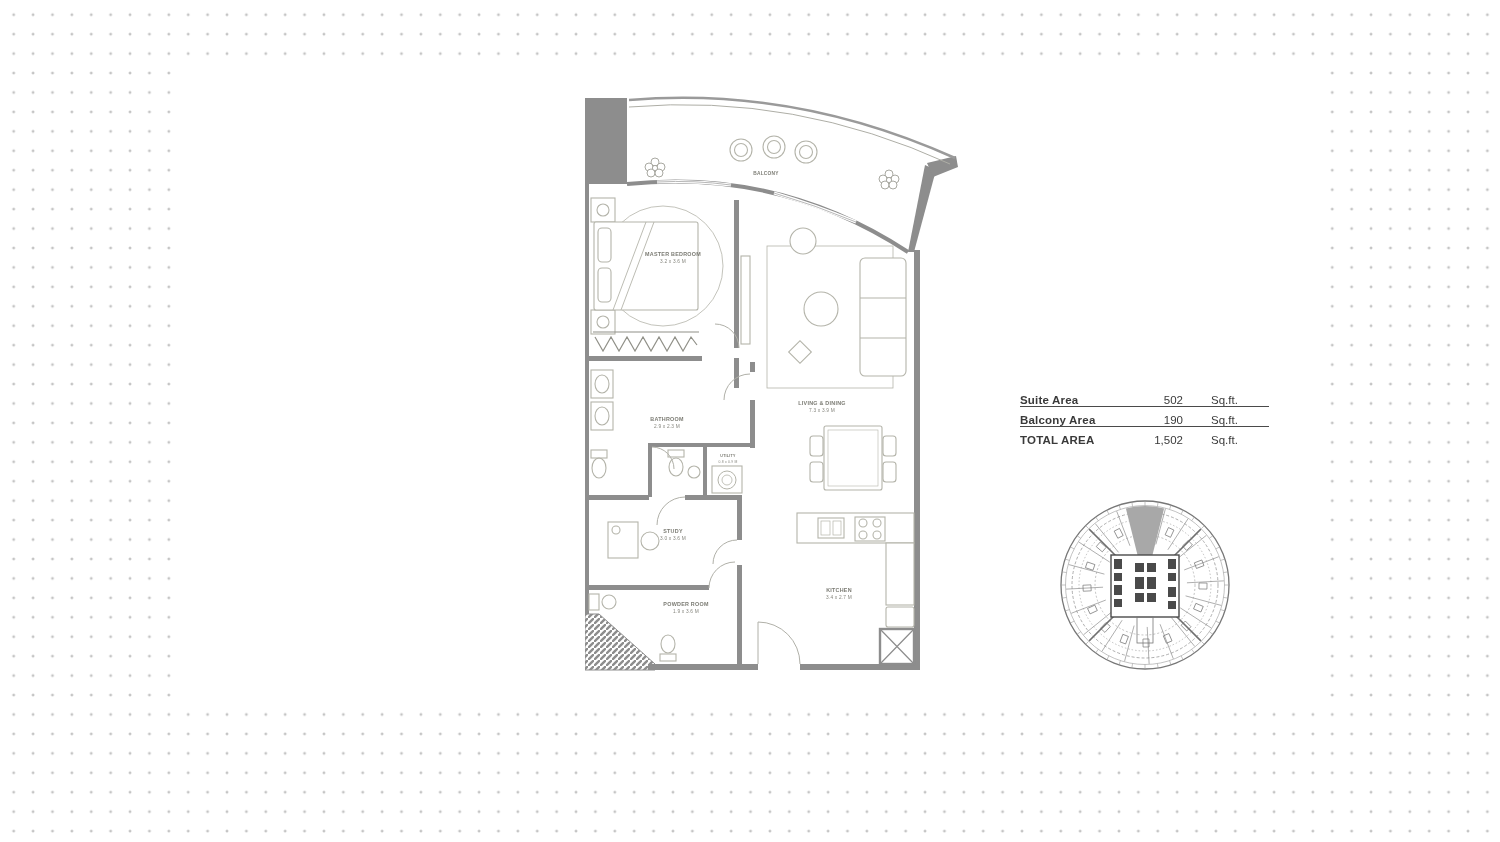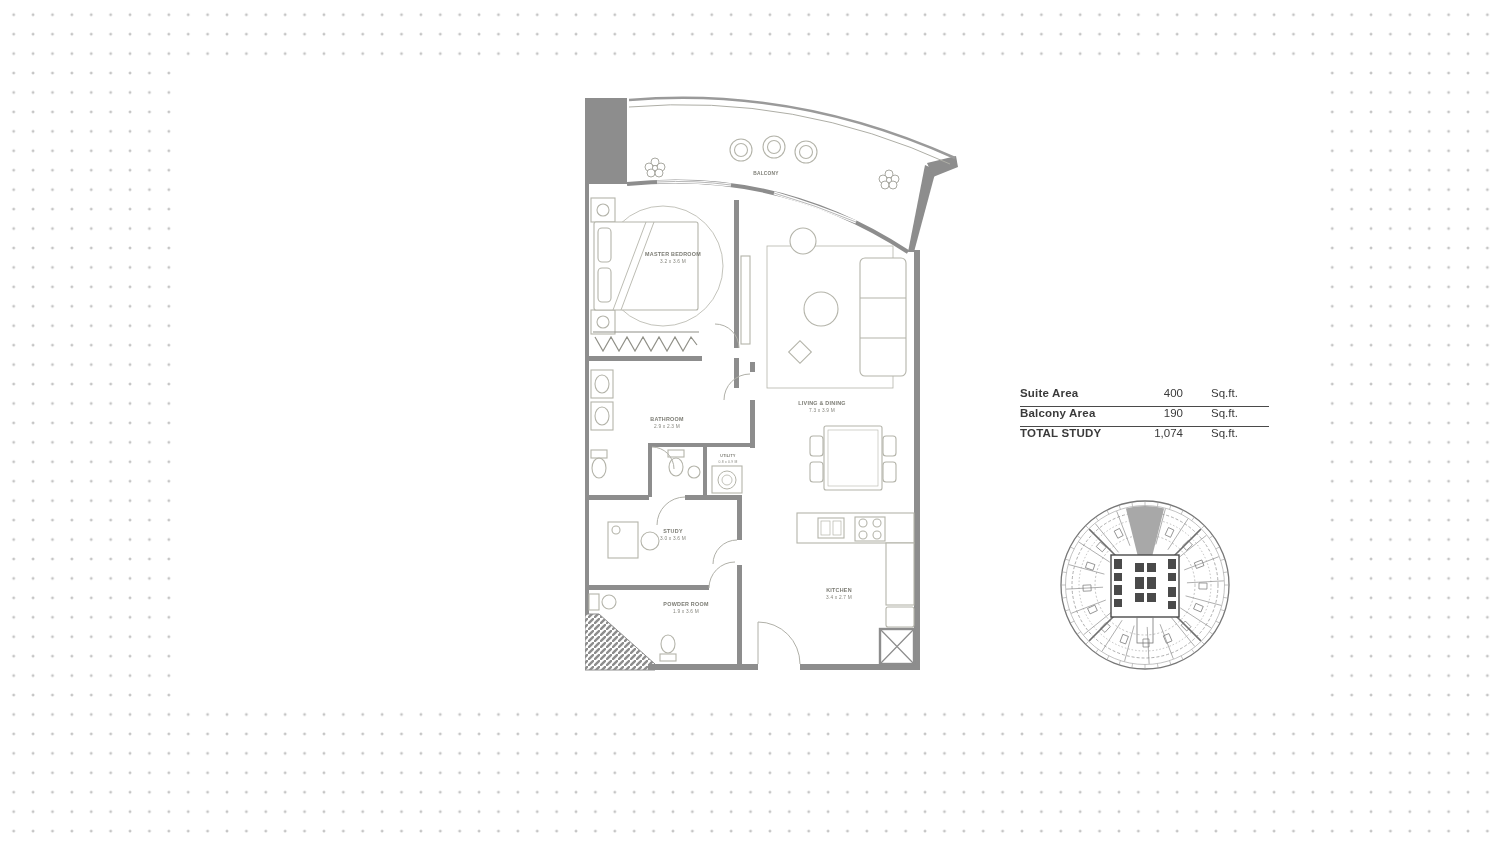--- a/index.html
+++ b/index.html
@@ -13,21 +13,21 @@
   .canvas{position:absolute;left:186px;top:56px;width:1134px;height:654px;background:#ffffff;}
 
   .plan-svg{position:absolute;left:585px;top:90px;width:378px;height:582px;}
   .kp-svg{position:absolute;left:1057px;top:497px;width:177px;height:177px;}
 
   .rname{font-family:"Liberation Sans",sans-serif;font-weight:bold;fill:#7b7b73;letter-spacing:.25px;}
   .rdims{font-family:"Liberation Sans",sans-serif;fill:#85857d;letter-spacing:.2px;}
 
   
   .area-table{position:absolute;left:1020px;top:387px;width:249px;color:#3a3a3a;}
-  .area-table .row{display:flex;align-items:flex-start;height:19px;font-size:11.5px;}
+  .area-table .row{display:flex;align-items:flex-end;height:19px;font-size:11.5px;}
   .area-table .row.lined{border-bottom:1.5px solid #4a4a4a;}
   .area-table .lbl{flex:1;font-weight:bold;letter-spacing:.2px;}
   .area-table .val{width:58px;text-align:right;}
   .area-table .unit{width:58px;text-align:left;padding-left:28px;}
 </style>
 </head>
 <body>
 
 <div id="root">
   <div class="dots"></div>
@@ -208,31 +208,31 @@
       <path d="M685,497 A28,28 0 0 0 657,525"></path>
       <path d="M737,540 A24,24 0 0 0 713,564"></path>
       <path d="M709,588 A26,26 0 0 1 735,562"></path>
       <path d="M652,447 A22,22 0 0 1 674,469"></path>
     </g>
   </svg>
 
   <div class="area-table">
     <div class="row lined">
       <span class="lbl">Suite Area</span>
-      <span class="val">400</span>
+      <span class="val">502</span>
       <span class="unit">Sq.ft.</span>
     </div>
     <div class="row lined">
       <span class="lbl">Balcony Area</span>
       <span class="val">190</span>
       <span class="unit">Sq.ft.</span>
     </div>
     <div class="row">
-      <span class="lbl">TOTAL STUDY</span>
-      <span class="val">1,074</span>
+      <span class="lbl">TOTAL AREA</span>
+      <span class="val">1,502</span>
       <span class="unit">Sq.ft.</span>
     </div>
   </div>
 
   <svg class="kp-svg" id="keyplan-svg" viewBox="0 0 177 177">
     <circle cx="88" cy="88" r="84" fill="#ffffff" stroke="#777777" stroke-width="1.3"></circle>
     <circle cx="88" cy="88" r="79.5" fill="none" stroke="#9a9a9a" stroke-width="0.6"></circle>
     <circle cx="88" cy="88" r="73" fill="none" stroke="#8b8b8b" stroke-width="0.7" stroke-dasharray="3 2"></circle>
     <circle cx="88" cy="88" r="66" fill="none" stroke="#999999" stroke-width="0.6" stroke-dasharray="1.5 2"></circle>
     <circle cx="88" cy="88" r="50" fill="none" stroke="#999999" stroke-width="0.6" stroke-dasharray="2 2"></circle>

